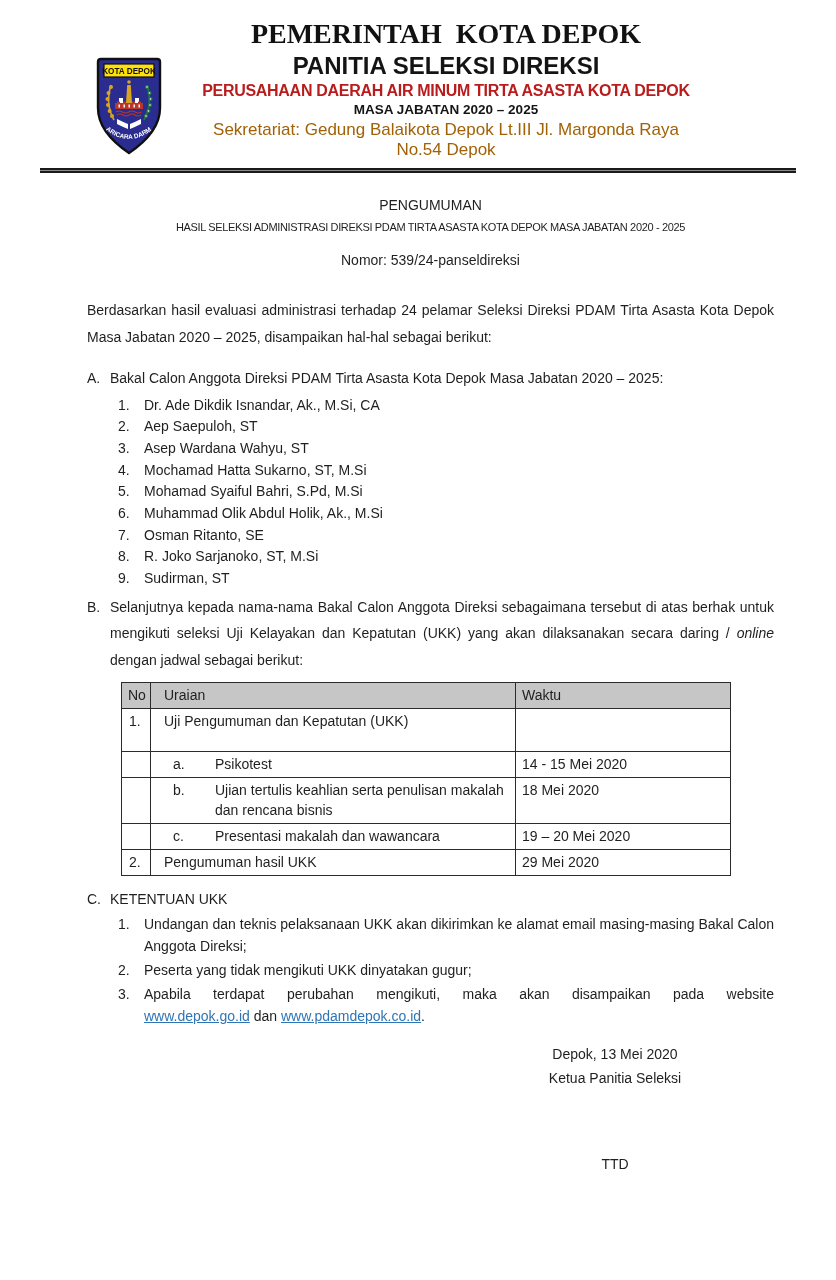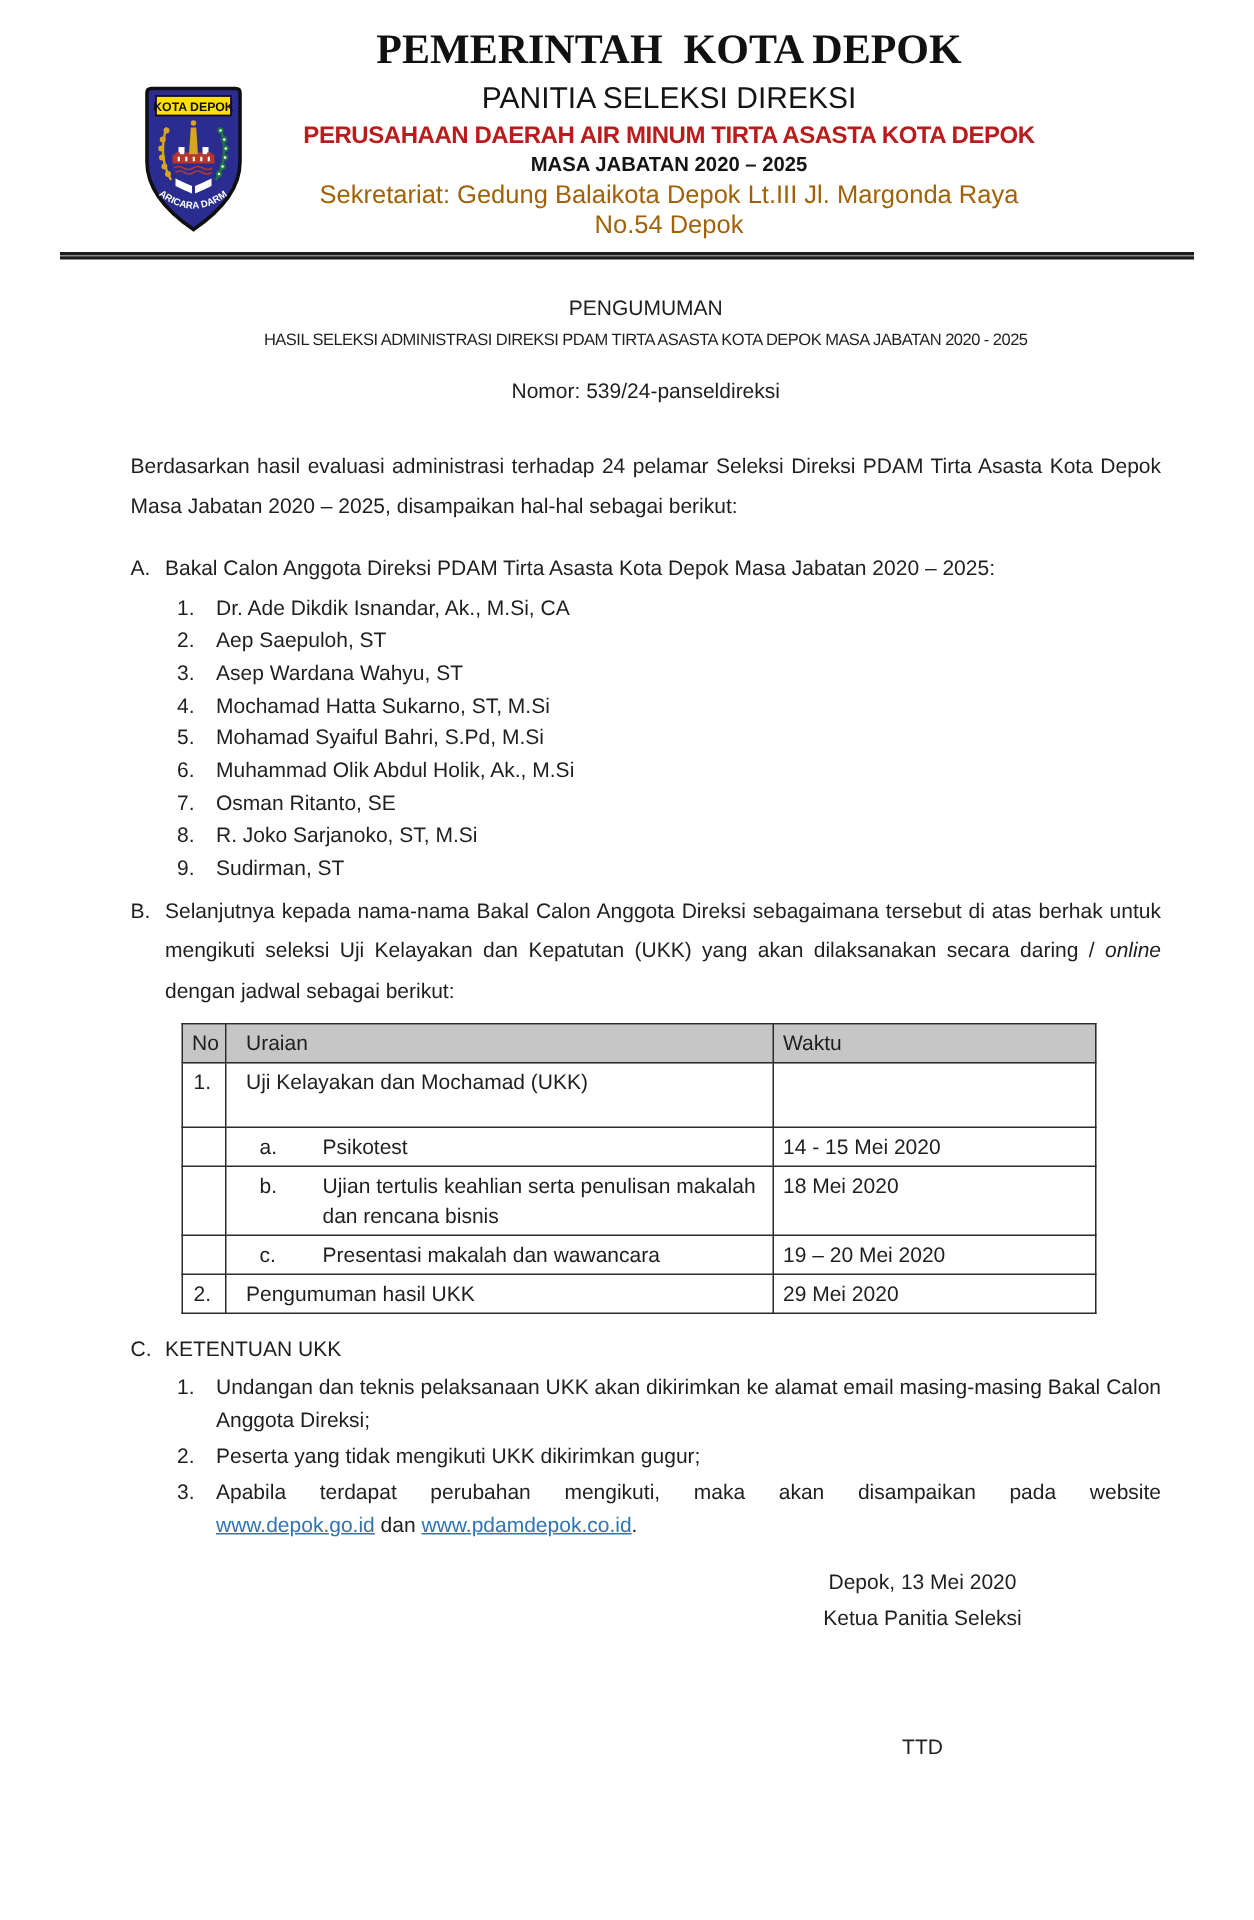--- a/index.html
+++ b/index.html
@@ -13,21 +13,21 @@
   }
   
   .letterhead{position:relative;padding-top:19px;}
   .logo{position:absolute;left:95px;top:56px;width:68px;height:100px;}
   .lh-text{margin-left:190px;width:512px;text-align:center;}
   .lh-gov{
     font-family:"Liberation Serif",serif;
     font-weight:bold;font-size:28px;line-height:30px;
     white-space:pre-wrap;color:#111;
   }
-  .lh-committee{font-weight:normal;font-size:20px;line-height:28px;margin-top:3px;color:#141414;}
+  .lh-committee{font-weight:bold;font-size:24px;line-height:28px;margin-top:3px;color:#141414;}
   .lh-company{font-weight:bold;font-size:16px;letter-spacing:-0.3px;line-height:21px;color:#b91c1c;}
   .lh-term{font-weight:bold;font-size:13.5px;line-height:18px;color:#141414;}
   .lh-secretariat{font-size:17px;line-height:20px;margin-top:1px;color:#a16207;}
   .rule{margin:8px 40px 0 40px;height:5px;background:linear-gradient(to bottom,#1b1b1b 0 36%,#8a8a8a 44% 56%,#1b1b1b 64% 100%);}
   
   .content{margin:0 62px 0 87px;font-size:14px;}
   .title-block{text-align:center;margin-top:21px;line-height:22px;}
   .title-sub{white-space:nowrap;font-size:11px;letter-spacing:-0.35px;}
   .doc-number{margin-top:11px;text-align:center;}
   .intro{margin-top:26px;text-align:justify;line-height:27px;}
@@ -223,21 +223,21 @@
       <thead>
         <tr>
           <th class="no-cell">No</th>
           <th class="uraian">Uraian</th>
           <th>Waktu</th>
         </tr>
       </thead>
       <tbody>
         <tr class="tall">
           <td class="no-cell">1.</td>
-          <td class="uraian">Uji Kelayakan dan Mochamad (UKK)</td>
+          <td class="uraian">Uji Pengumuman dan Kepatutan (UKK)</td>
           <td></td>
         </tr>
         <tr>
           <td class="no-cell"></td>
           <td class="uraian">
             <div class="subrow">
                 <span class="sub-letter">a.</span>
                 <span class="sub-text">Psikotest</span>
               </div>
           </td>
@@ -276,21 +276,21 @@
       <span>KETENTUAN UKK</span>
     </div>
 
     <div class="c-list">
       <div class="c-item">
         <span class="li-no">1.</span>
         <span class="li-text">Undangan dan teknis pelaksanaan UKK akan dikirimkan ke alamat email masing-masing Bakal Calon Anggota Direksi;</span>
       </div>
       <div class="c-item">
         <span class="li-no">2.</span>
-        <span class="li-text">Peserta yang tidak mengikuti UKK dikirimkan gugur;</span>
+        <span class="li-text">Peserta yang tidak mengikuti UKK dinyatakan gugur;</span>
       </div>
       <div class="c-item">
         <span class="li-no">3.</span>
         <span class="li-text">
           <span class="justify-full" style="display:block;">Apabila terdapat perubahan mengikuti, maka akan disampaikan pada website</span>
           <span style="display:block;"><a href="#" class="doc-link">www.depok.go.id</a>
             <span>dan</span>
             <a href="#" class="doc-link">www.pdamdepok.co.id</a><span>.</span></span>
         </span>
       </div>

